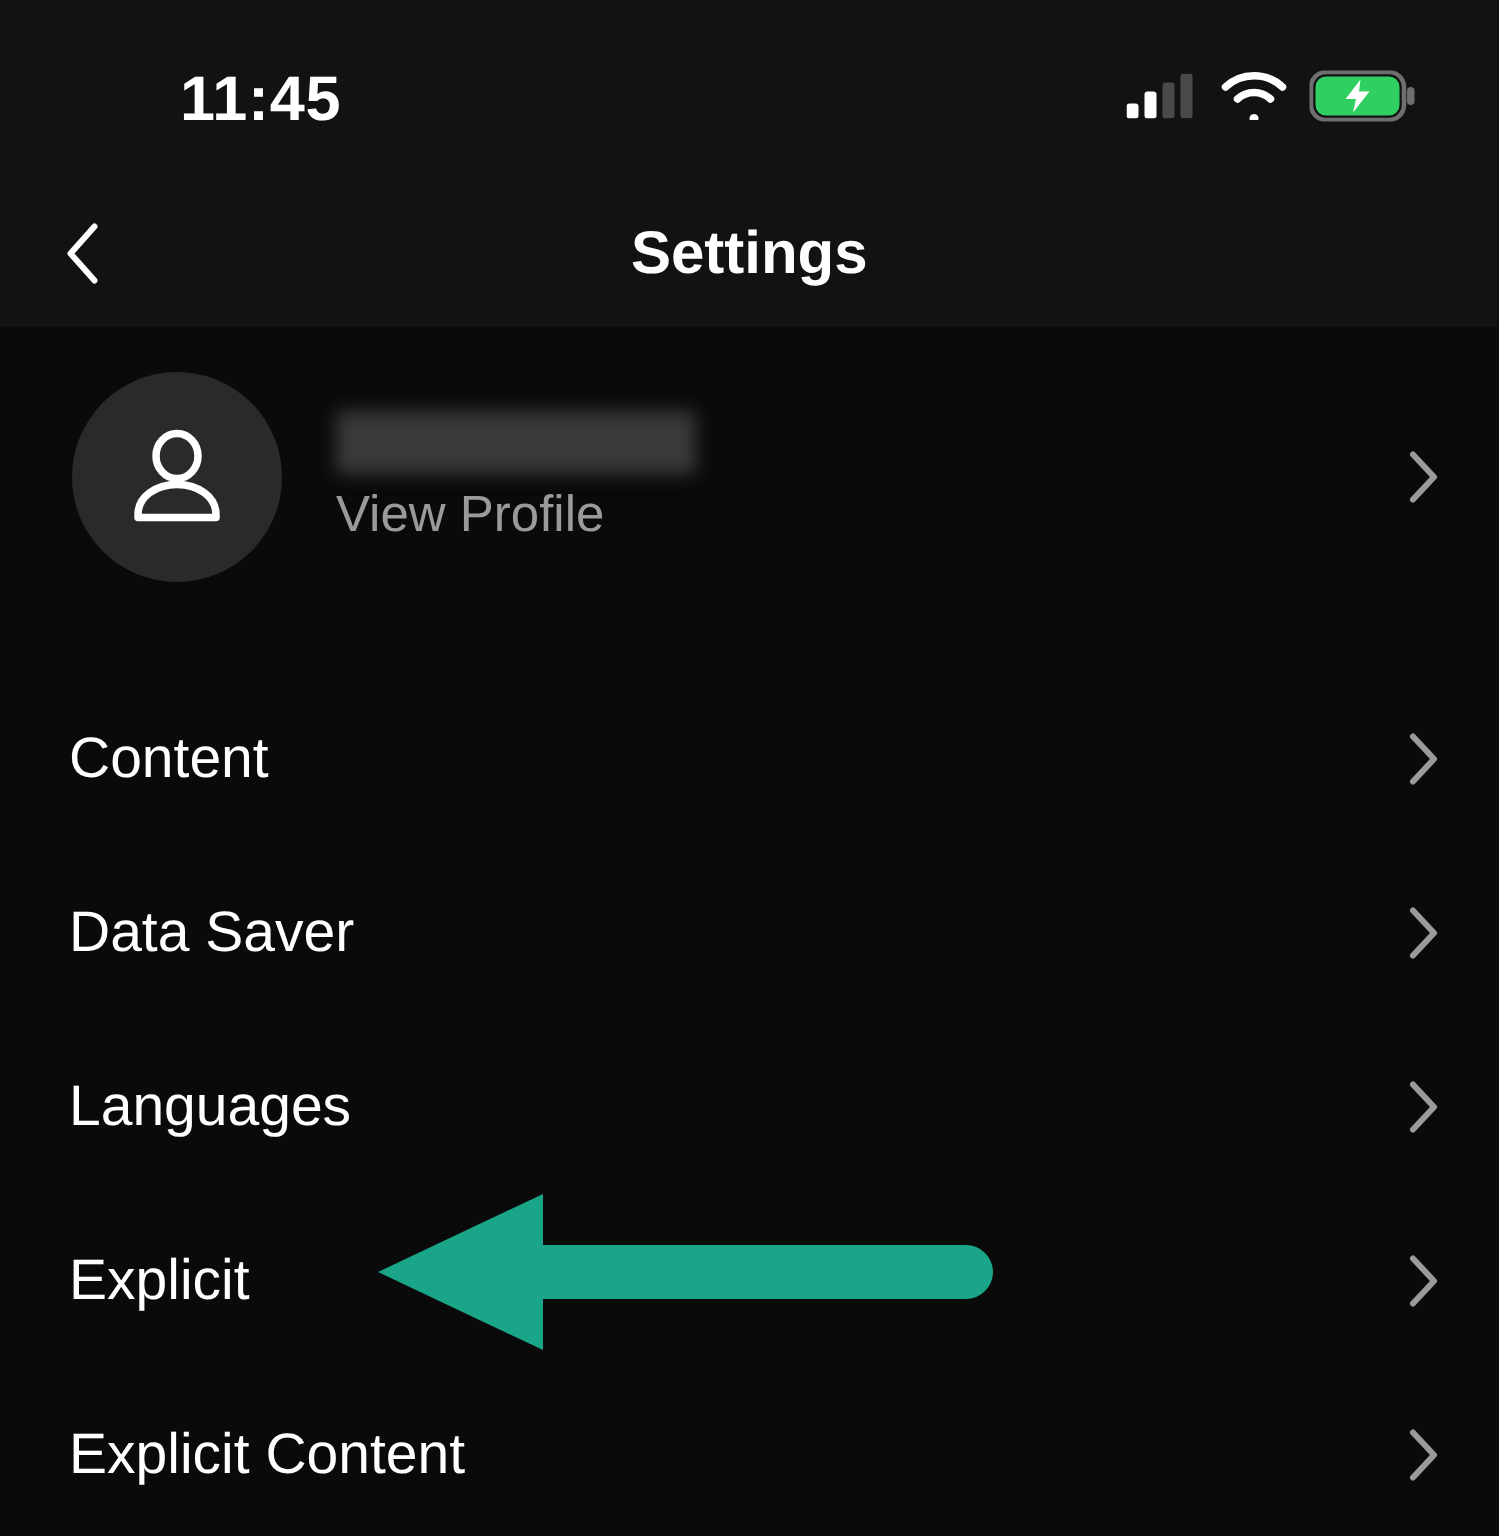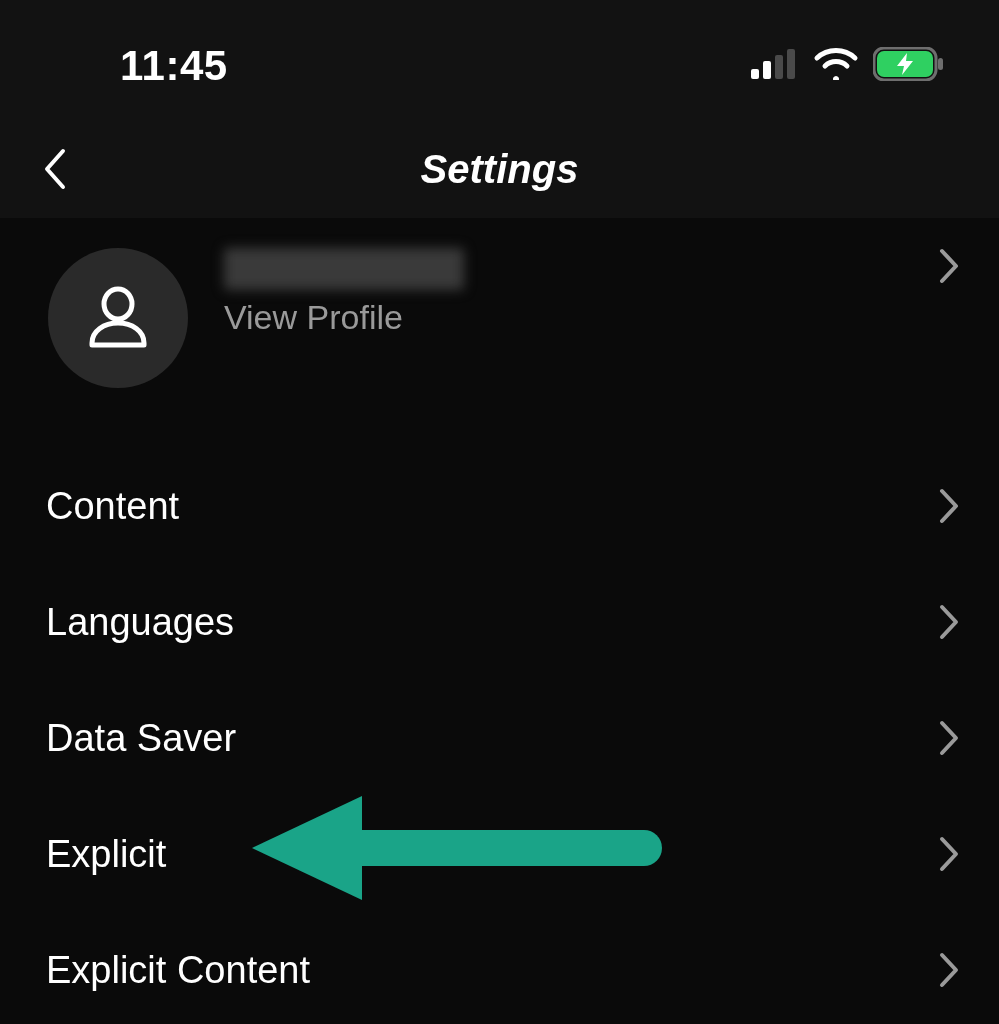--- a/index.html
+++ b/index.html
@@ -49,30 +49,29 @@
     justify-content: center;
     cursor: pointer;
   }
   .nav-title {
     position: absolute;
     left: 0; right: 0;
     text-align: center;
     font-size: 40px;
     font-weight: 700;
     pointer-events: none;
-    font-style: italic;
   }
 
   
   .content { background: #0a0a0a; }
 
   
   .profile-row {
     display: flex;
-    align-items: flex-start;
+    align-items: center;
     padding: 30px 40px 30px 48px;
     cursor: pointer;
   }
   .avatar {
     width: 140px;
     height: 140px;
     border-radius: 50%;
     background: #2a2a2a;
     display: flex;
     align-items: center;
@@ -188,30 +187,30 @@
     <div class="settings-row">
       <span class="settings-label">Content</span>
       <span class="chevron-right">
         <svg width="20" height="36" viewBox="0 0 20 36">
             <polyline points="3,3 17,18 3,33" fill="none" stroke="#9a9a9a" stroke-width="4" stroke-linecap="round" stroke-linejoin="round"></polyline>
           </svg>
       </span>
     </div>
 
     <div class="settings-row">
+      <span class="settings-label">Data Saver</span>
+      <span class="chevron-right">
+        <svg width="20" height="36" viewBox="0 0 20 36">
+            <polyline points="3,3 17,18 3,33" fill="none" stroke="#9a9a9a" stroke-width="4" stroke-linecap="round" stroke-linejoin="round"></polyline>
+          </svg>
+      </span>
+    </div>
+
+    <div class="settings-row">
       <span class="settings-label">Languages</span>
-      <span class="chevron-right">
-        <svg width="20" height="36" viewBox="0 0 20 36">
-            <polyline points="3,3 17,18 3,33" fill="none" stroke="#9a9a9a" stroke-width="4" stroke-linecap="round" stroke-linejoin="round"></polyline>
-          </svg>
-      </span>
-    </div>
-
-    <div class="settings-row">
-      <span class="settings-label">Data Saver</span>
       <span class="chevron-right">
         <svg width="20" height="36" viewBox="0 0 20 36">
             <polyline points="3,3 17,18 3,33" fill="none" stroke="#9a9a9a" stroke-width="4" stroke-linecap="round" stroke-linejoin="round"></polyline>
           </svg>
       </span>
     </div>
 
     <div class="settings-row">
       <span class="settings-label">Explicit</span>
       <span class="chevron-right">

